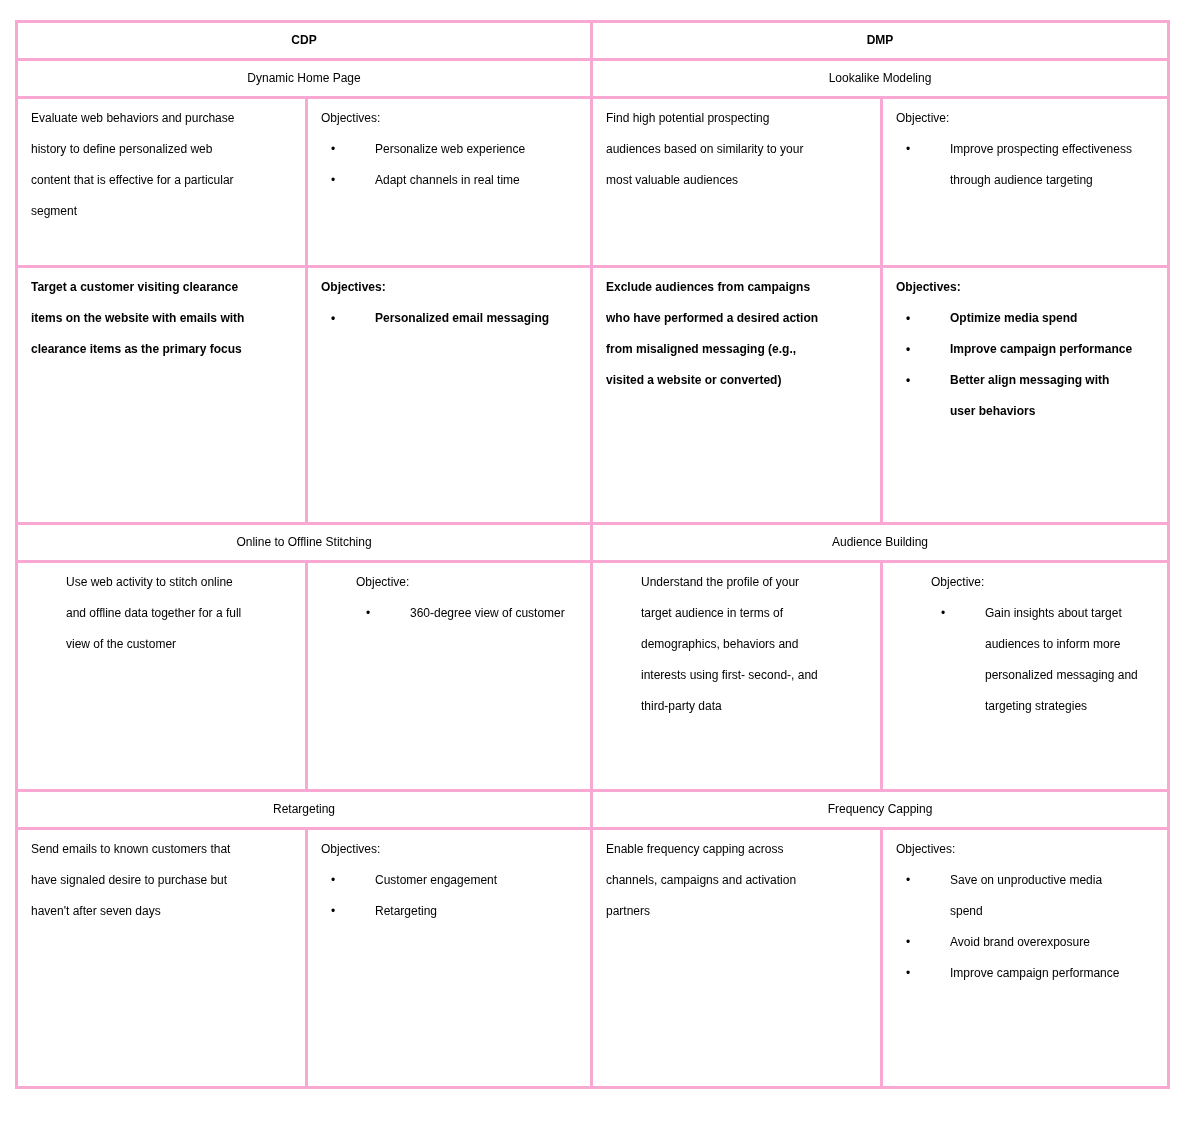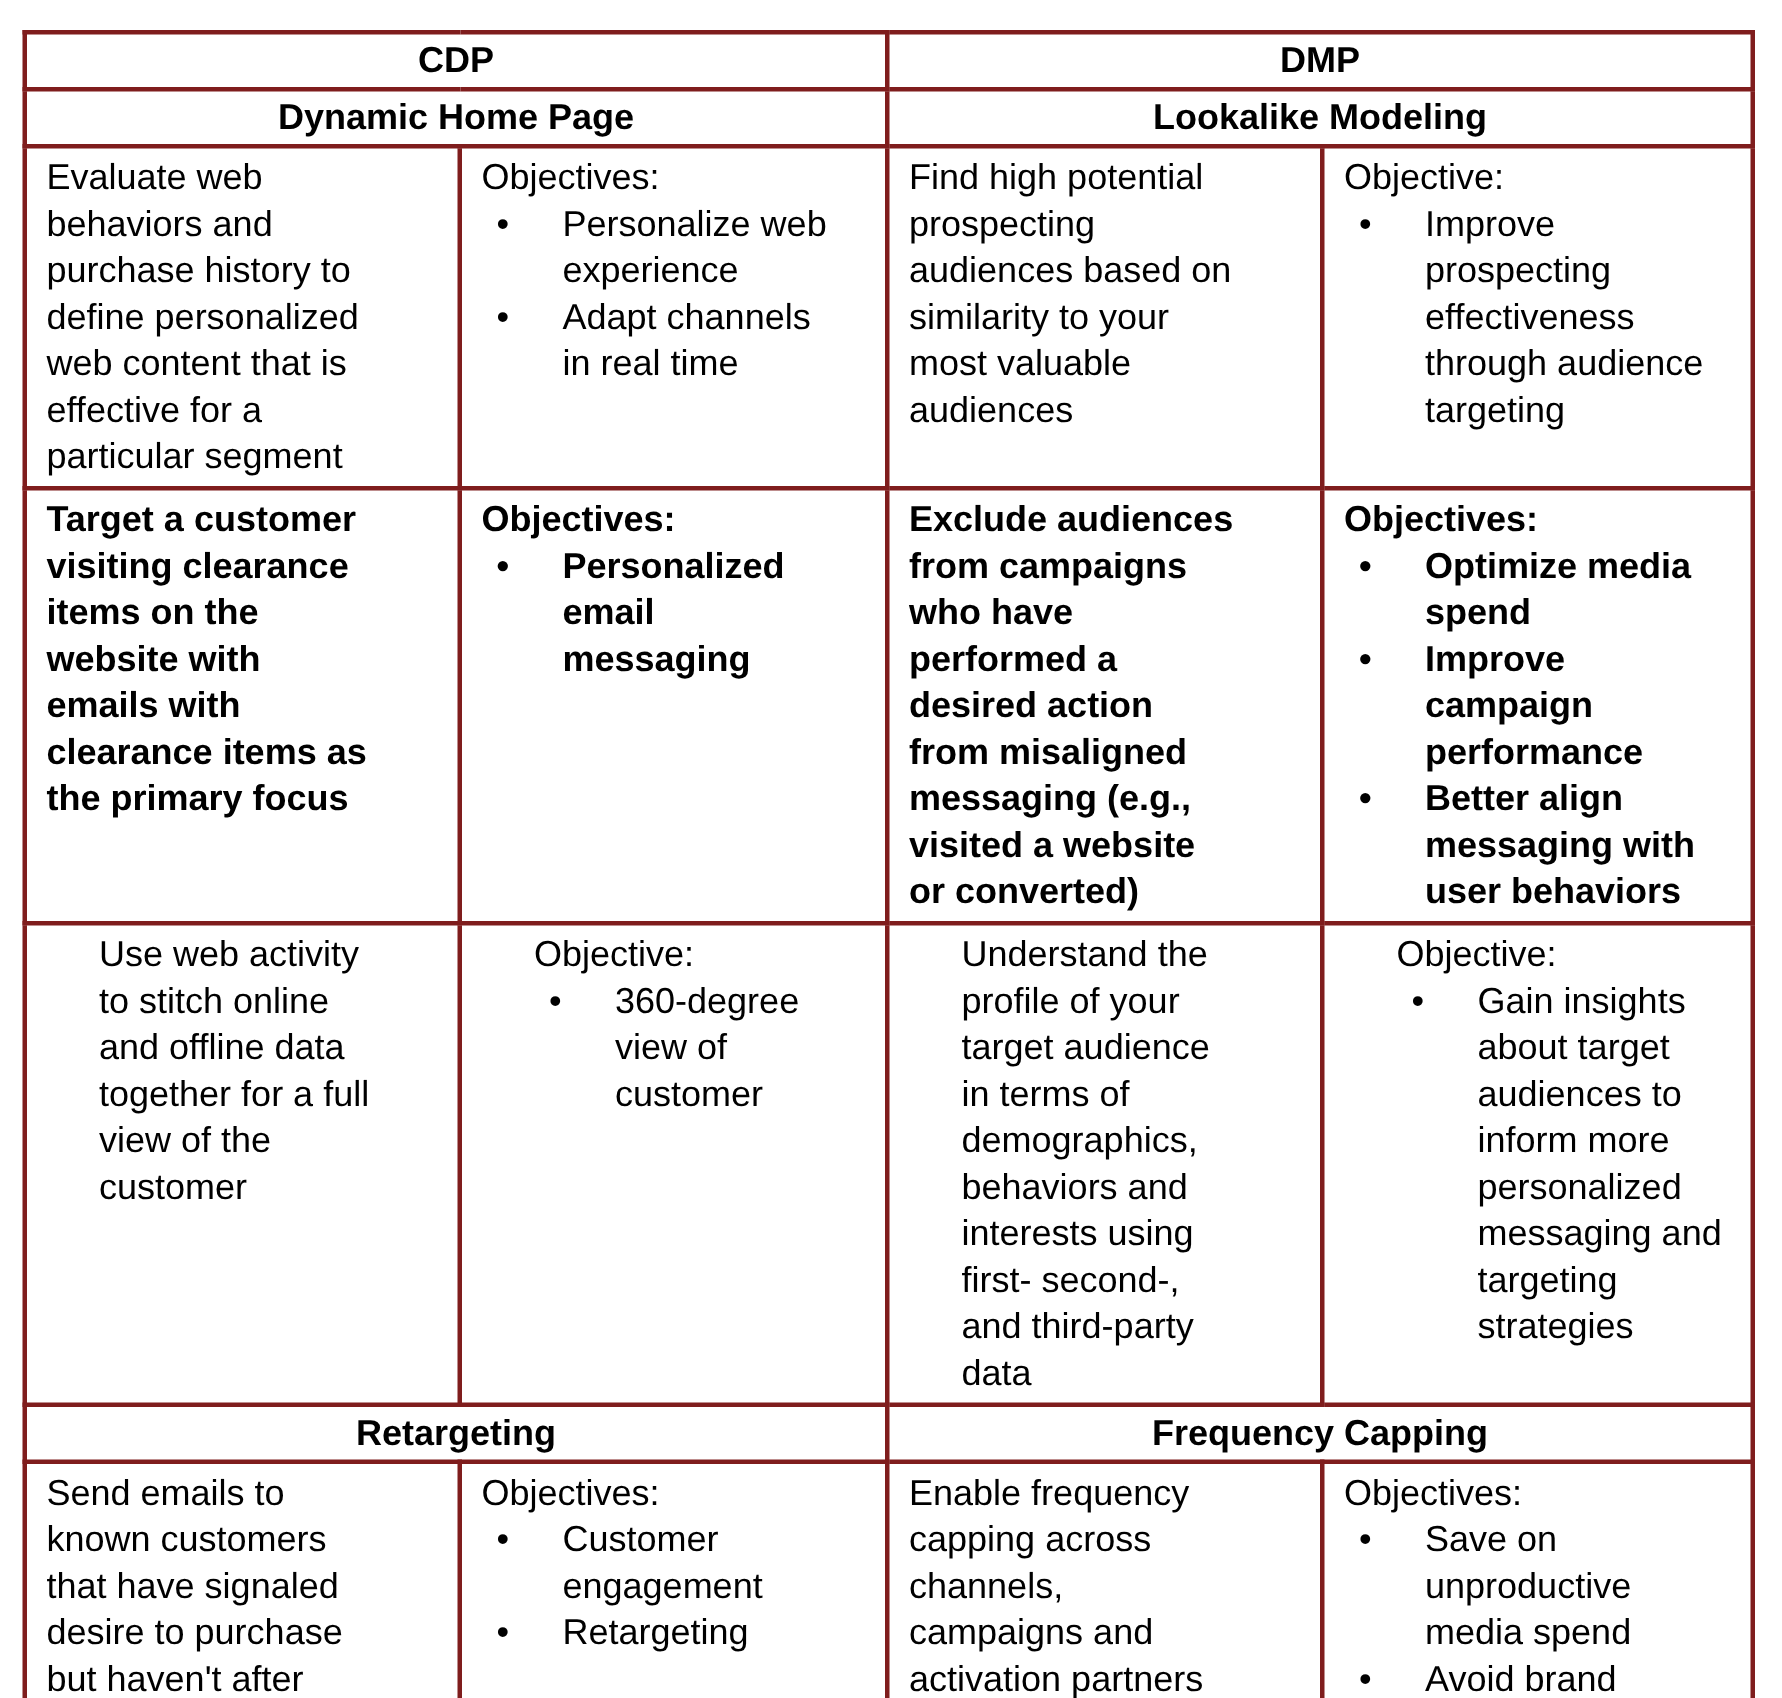--- a/index.html
+++ b/index.html
@@ -14,37 +14,37 @@
     color: #000000;
     overflow: hidden;
   }
   table.grid {
     border-collapse: collapse;
     table-layout: fixed;
     margin: 20px 0 0 15px;
     width: 1152px;
   }
   td {
-    border: 3px solid #7f1d1d;
+    border: 3px solid #f9a8d4;
     vertical-align: top;
-    font-size: 24px;
+    font-size: 12px;
     line-height: 31px;
     padding: 4px 10px 4px 13px;
     overflow: hidden;
     word-wrap: break-word;
   }
   tr.hdr-row td {
     font-weight: bold;
     text-align: center;
     vertical-align: middle;
     height: 30px;
     padding: 2px 4px;
   }
   tr.title-row td {
-    font-weight: bold;
+    font-weight: normal;
     text-align: center;
     vertical-align: middle;
     height: 30px;
     padding: 2px 4px;
   }
   td.desc {
     padding-right: 55px;
   }
   tr.body-row-1 td { height: 158px; }
   tr.body-row-2 td { height: 246px; font-weight: bold; }
@@ -128,20 +128,24 @@
         <span class="bullet-marker">•</span>
         <span class="bullet-text">Improve campaign performance</span>
       </div>
       <div class="bullet-item">
         <span class="bullet-marker">•</span>
         <span class="bullet-text">Better align messaging with user behaviors</span>
       </div>
     </td>
   </tr>
 
+  <tr class="title-row">
+    <td colspan="2">Online to Offline Stitching</td>
+    <td colspan="2">Audience Building</td>
+  </tr>
 
   <tr class="body-row-3">
     <td class="desc">Use web activity to stitch online and offline data together for a full view of the customer</td>
     <td class="obj">
       <div class="obj-label">Objective:</div>
       <div class="bullet-item">
         <span class="bullet-marker">•</span>
         <span class="bullet-text">360-degree view of customer</span>
       </div>
     </td>

